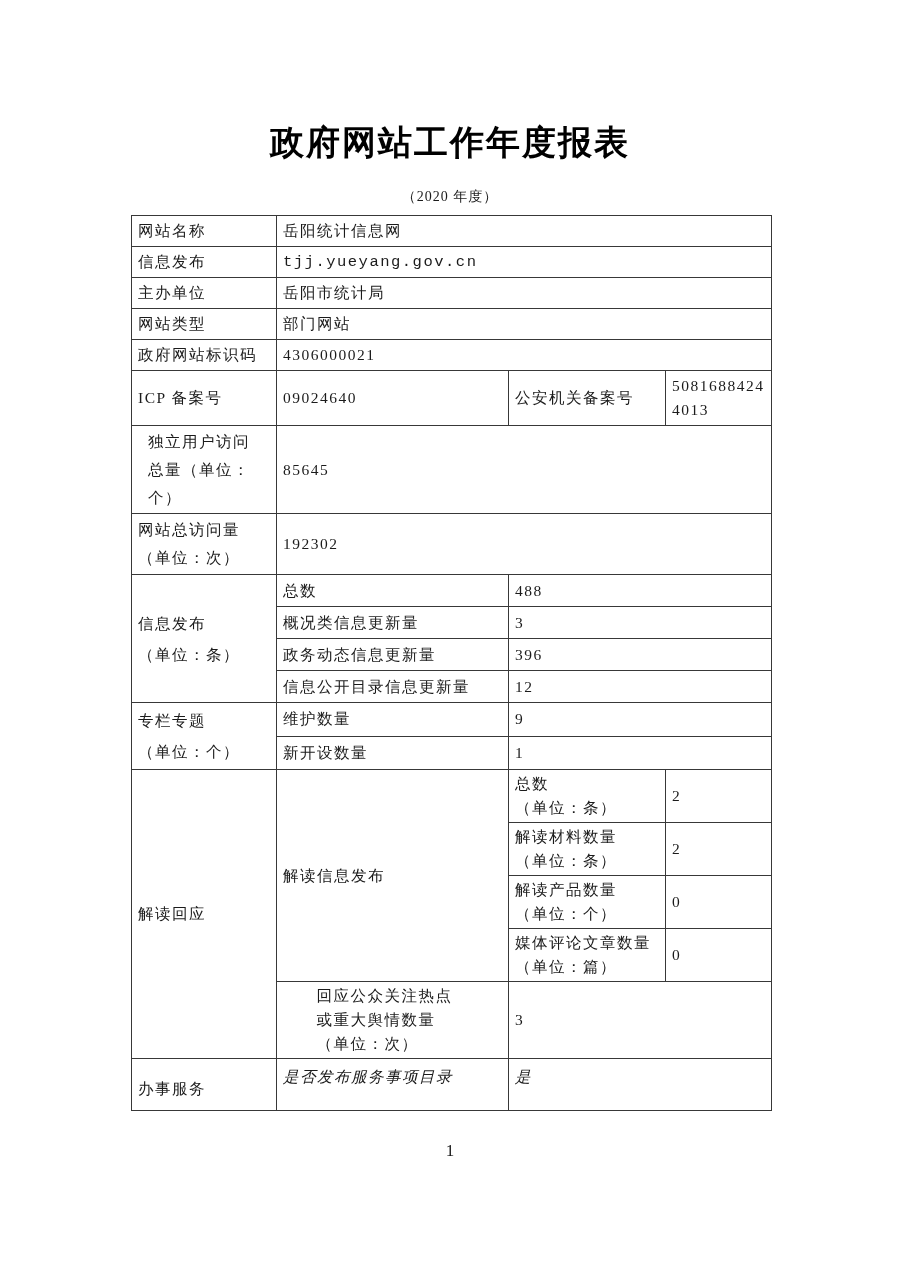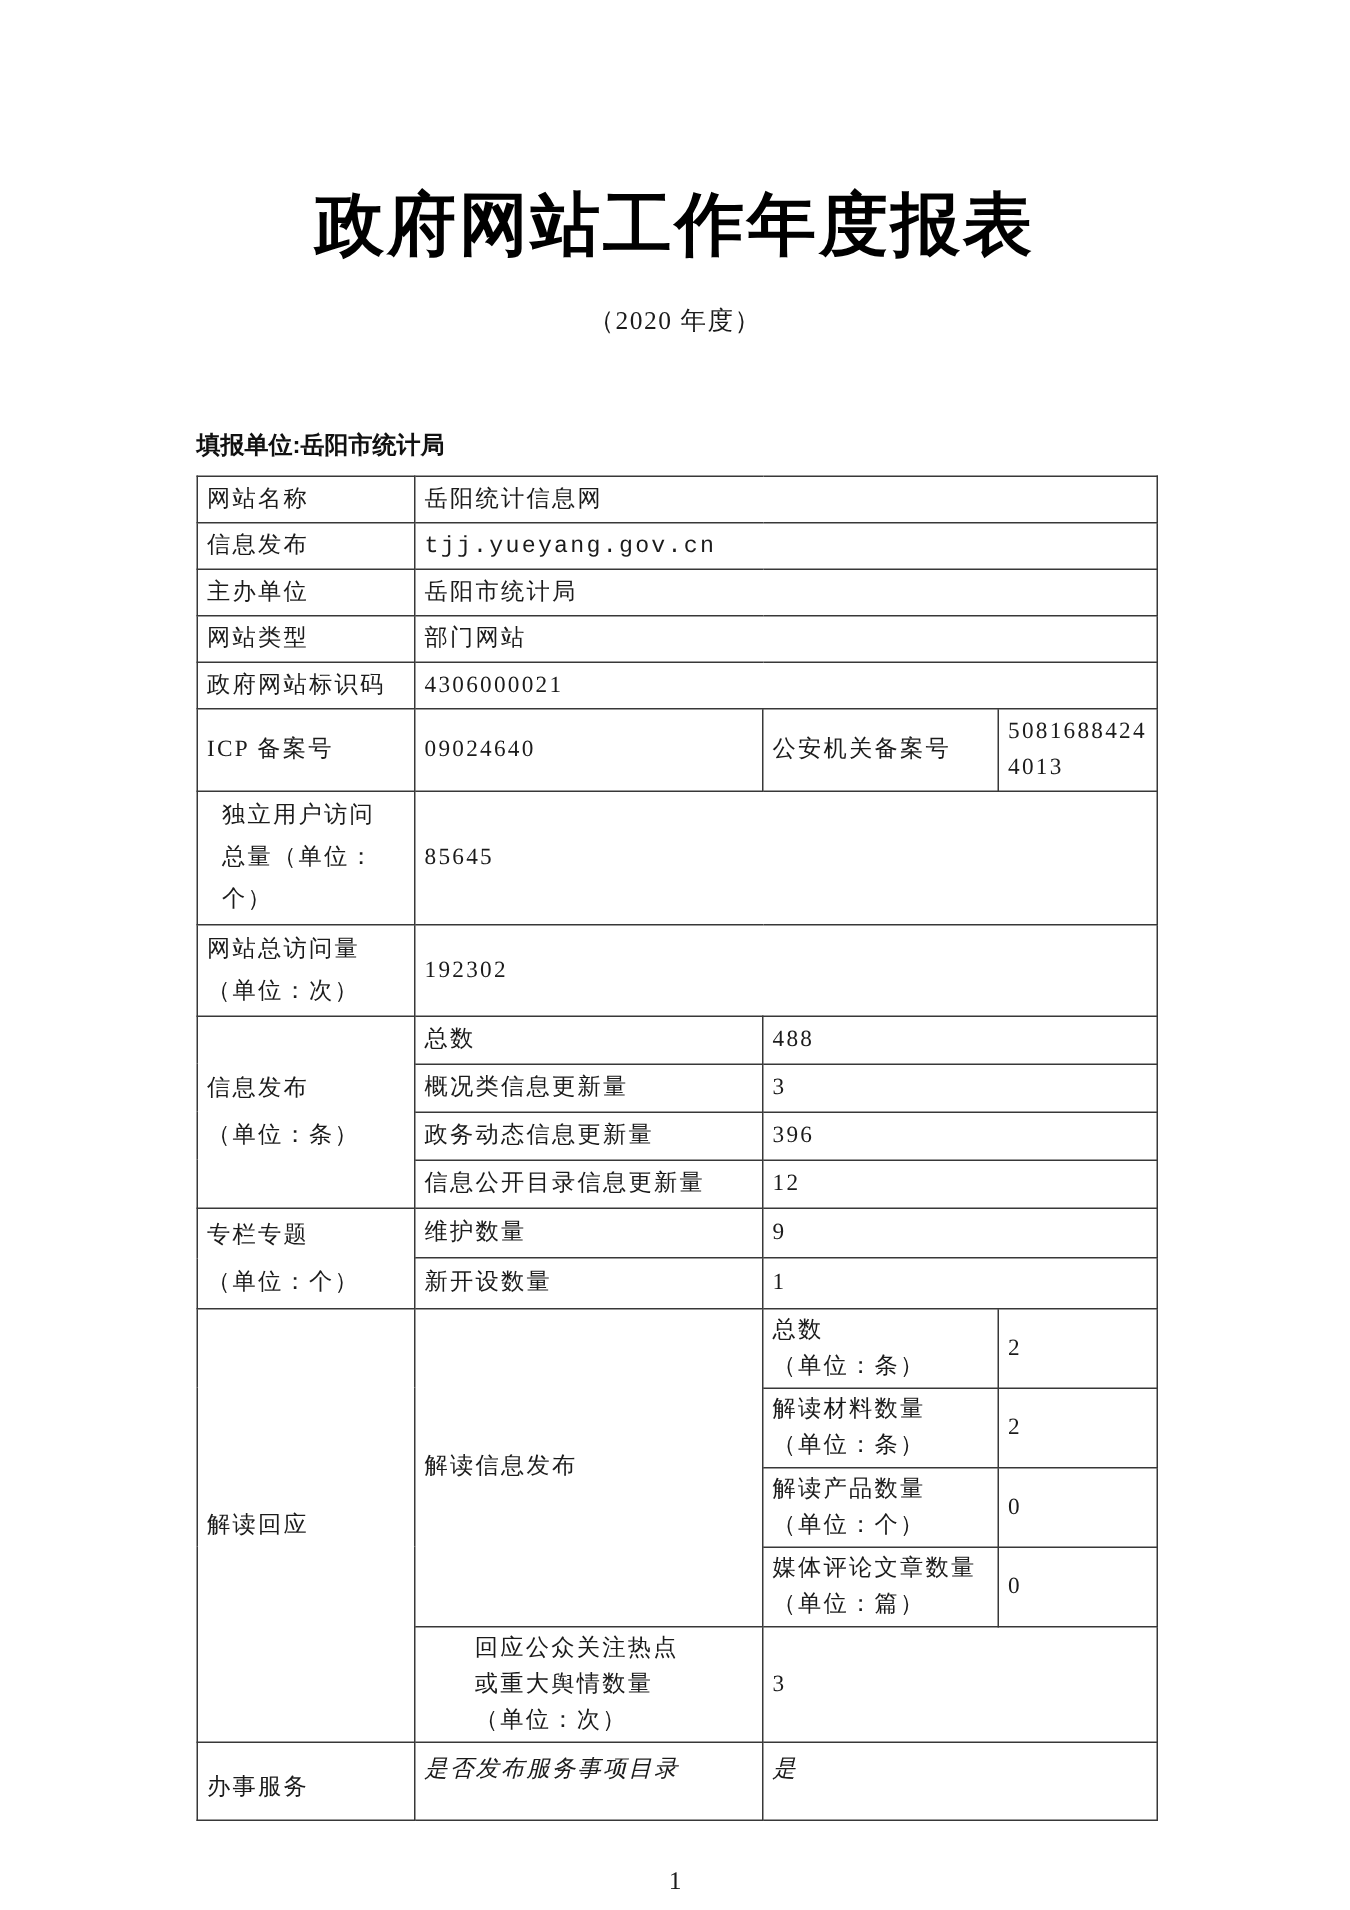--- a/index.html
+++ b/index.html
@@ -19,29 +19,29 @@
     width: 900px;
     height: 1273px;
     background: #ffffff;
   }
   .doc-title {
     margin: 0;
     padding-top: 122px;
     text-align: center;
     font-family: "Liberation Sans", "DejaVu Sans", sans-serif;
     font-weight: bold;
-    font-size: 46px;
+    font-size: 34px;
     line-height: 1.2;
     letter-spacing: 2px;
     color: #000000;
   }
   .doc-subtitle {
     margin-top: 25px;
     text-align: center;
-    font-size: 17px;
+    font-size: 14px;
     letter-spacing: 1px;
     color: #1b1b1b;
   }
   .report-unit {
     margin: 62px 0 0 131px;
     font-family: "Liberation Sans", "DejaVu Sans", sans-serif;
     font-weight: bold;
     font-size: 16px;
     color: #111111;
   }
@@ -94,21 +94,20 @@
     color: #1b1b1b;
   }
 </style>
 </head>
 <body>
 
 <div class="page">
 
   <h1 class="doc-title">政府网站工作年度报表</h1>
   <div class="doc-subtitle">（2020 年度）</div>
-  <div class="report-unit">填报单位:岳阳市统计局</div>
 
   <table class="report">
     <colgroup>
       <col style="width:145px">
       <col style="width:232px">
       <col style="width:157px">
       <col style="width:106px">
     </colgroup>
 
     <tbody>

